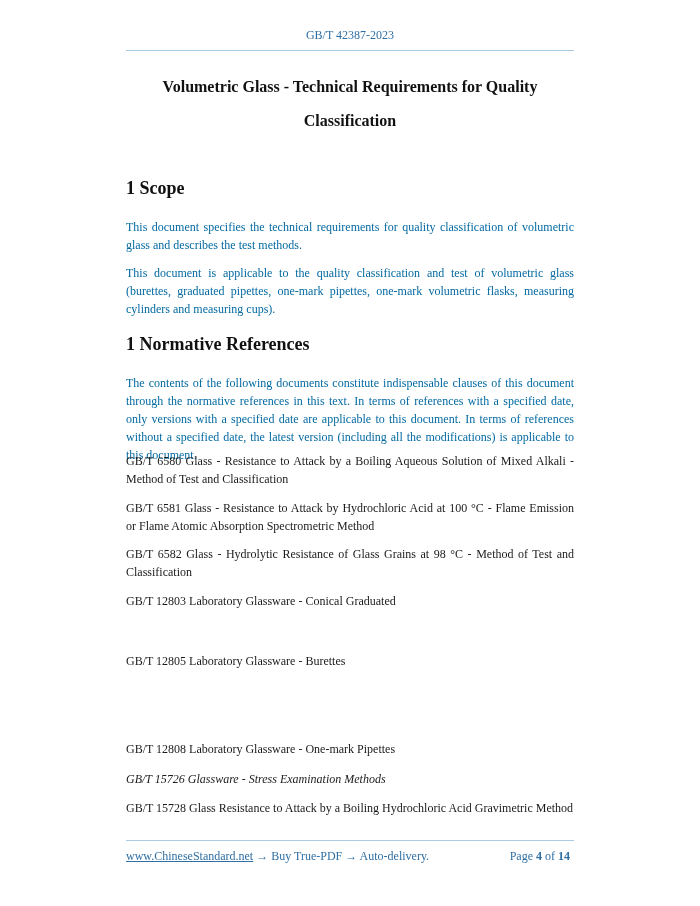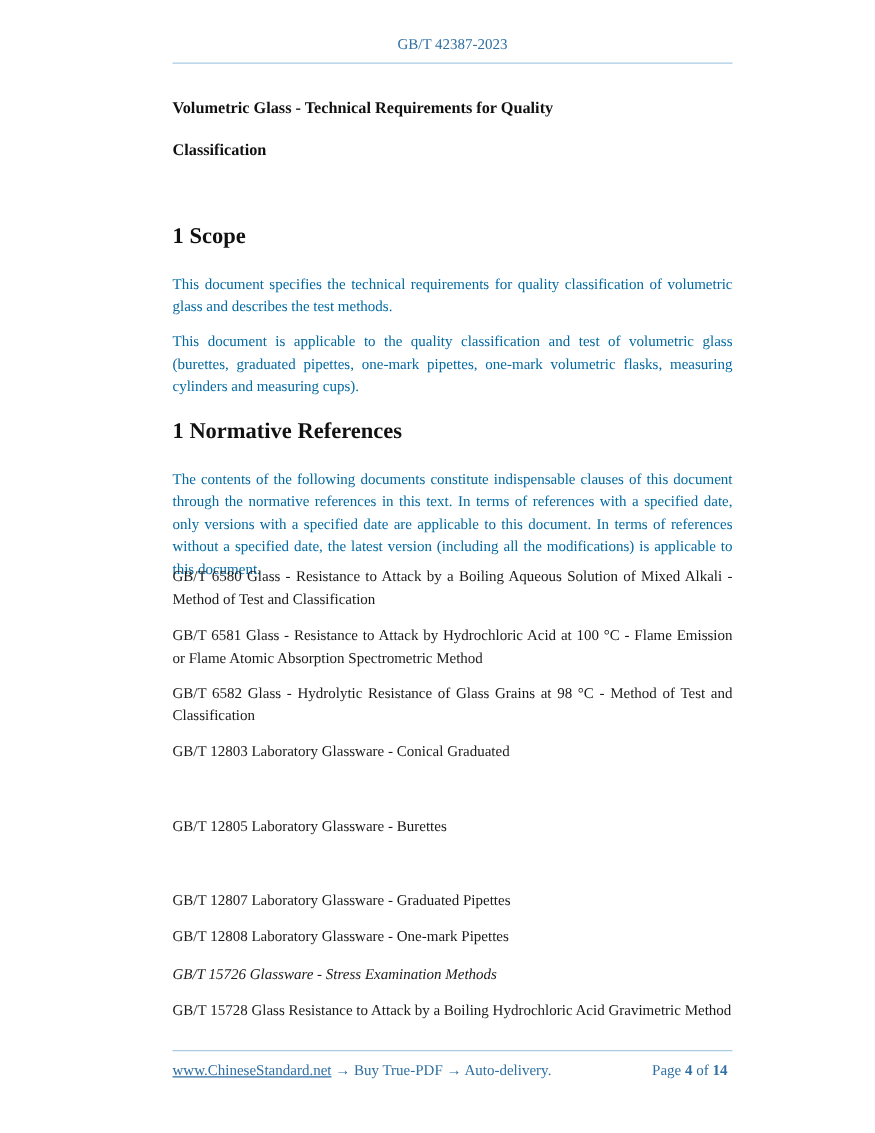--- a/index.html
+++ b/index.html
@@ -1,24 +1,24 @@
 <!DOCTYPE html>
 <html><head>
 <meta charset="utf-8">
 <style>
   html, body { margin: 0; padding: 0; background: #ffffff; }
   body { width: 700px; height: 906px; position: relative; overflow: hidden;
          font-family: "Liberation Serif", "DejaVu Serif", serif; color: #1a1a1a; }
-  .page { position: absolute; left: 12px; top: 0; width: 645px; height: 906px; }
+  .page { position: absolute; left: 0; top: 0; width: 645px; height: 906px; }
   .hdr { position: absolute; left: 126px; width: 448px; top: 28px; text-align: center;
          font-size: 12px; color: #2f6fa3; }
   .hdr-rule { position: absolute; left: 126px; width: 448px; top: 50px; height: 0;
               border-top: 1px solid #a9cce3; }
-  .title { position: absolute; left: 126px; width: 448px; 
-           font-weight: bold; font-size: 13px; color: #111; }
+  .title { position: absolute; left: 126px; width: 448px; text-align: center;
+           font-weight: bold; font-size: 16px; color: #111; }
   .t1 { top: 78px; }
   .t2 { top: 112px; }
   .h1 { position: absolute; left: 126px; font-weight: bold; font-size: 18px; color: #111; }
   .para { position: absolute; left: 126px; width: 448px; font-size: 12px; line-height: 18px;
           text-align: justify; color: #0369a1; }
   .ref { position: absolute; left: 126px; width: 448px; font-size: 12px; line-height: 18px;
          text-align: justify; color: #1a1a1a; }
   .ftr-rule { position: absolute; left: 126px; width: 448px; top: 840px; height: 0;
               border-top: 1px solid #a9cce3; }
   .ftr { position: absolute; left: 126px; width: 448px; top: 849px; font-size: 12px; color: #2f6fa3; }
@@ -41,21 +41,20 @@
   <div class="para" style="top:264px;">This document is applicable to the quality classification and test of volumetric glass (burettes, graduated pipettes, one-mark pipettes, one-mark volumetric flasks, measuring cylinders and measuring cups).</div>
 
   <div class="h1" style="top:334px;">1 Normative References</div>
   <div class="para" style="top:374px;">The contents of the following documents constitute indispensable clauses of this document through the normative references in this text. In terms of references with a specified date, only versions with a specified date are applicable to this document. In terms of references without a specified date, the latest version (including all the modifications) is applicable to this document.</div>
 
   <div class="ref" style="top:452px;">GB/T 6580 Glass - Resistance to Attack by a Boiling Aqueous Solution of Mixed Alkali - Method of Test and Classification</div>
   <div class="ref" style="top:499px;">GB/T 6581 Glass - Resistance to Attack by Hydrochloric Acid at 100 °C - Flame Emission or Flame Atomic Absorption Spectrometric Method</div>
   <div class="ref" style="top:545px;">GB/T 6582 Glass - Hydrolytic Resistance of Glass Grains at 98 °C - Method of Test and Classification</div>
   <div class="ref" style="top:592px;">GB/T 12803 Laboratory Glassware - Conical Graduated</div>
   <div class="ref" style="top:652px;">GB/T 12805 Laboratory Glassware - Burettes</div>
-  <div class="ref" style="top:711px;">GB/T 12807 Laboratory Glassware - Graduated Pipettes</div>
   <div class="ref" style="top:740px;">GB/T 12808 Laboratory Glassware - One-mark Pipettes</div>
   <div class="ref" style="top:770px;font-style:italic;">GB/T 15726 Glassware - Stress Examination Methods</div>
   <div class="ref" style="top:799px;">GB/T 15728 Glass Resistance to Attack by a Boiling Hydrochloric Acid Gravimetric Method</div>
 
   <div class="ftr-rule"></div>
   <div class="ftr">
     <a>www.ChineseStandard.net</a><span> → Buy True-PDF → Auto-delivery.</span>
     <span class="right">
       <span>Page</span>
       <span class="num">4</span>

